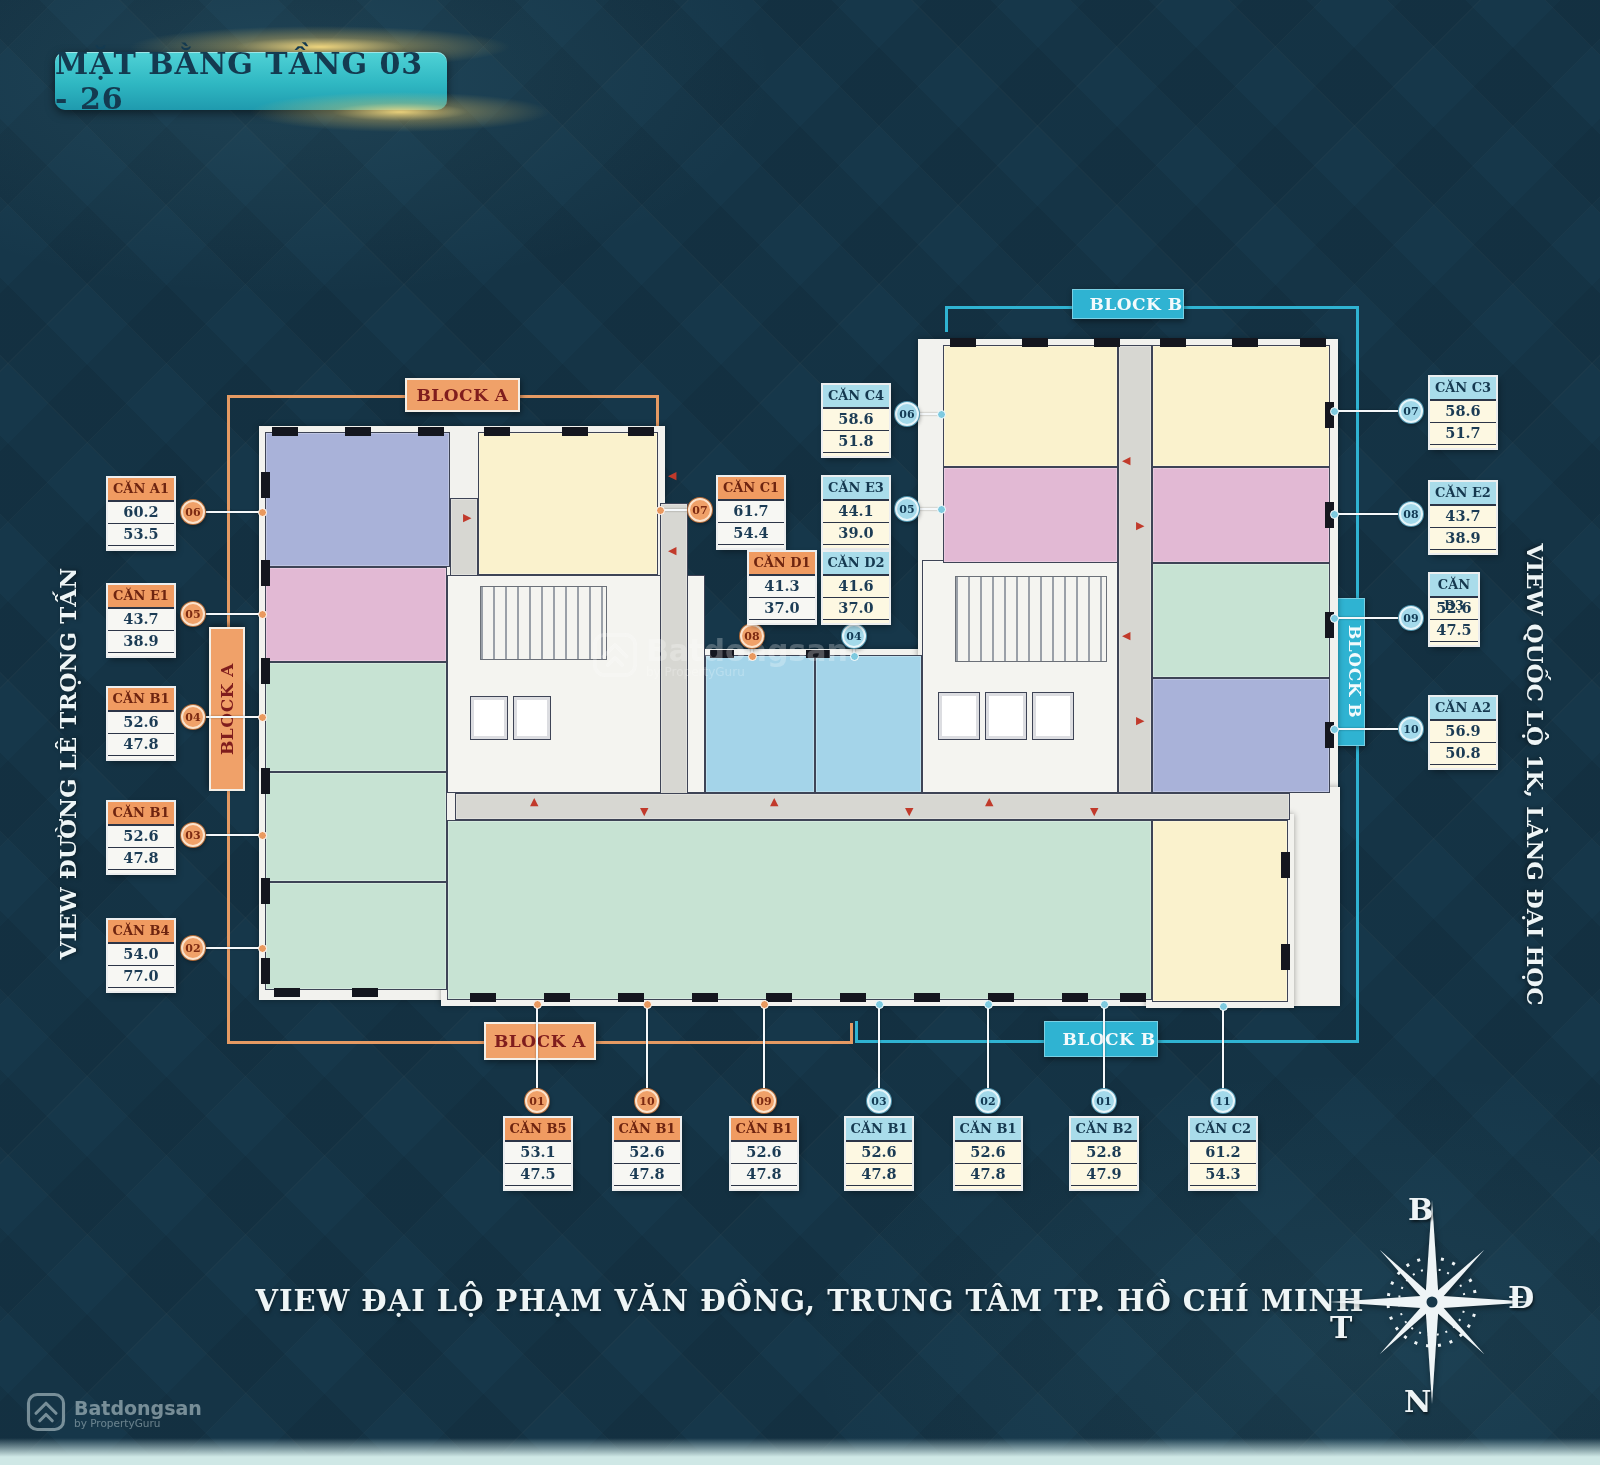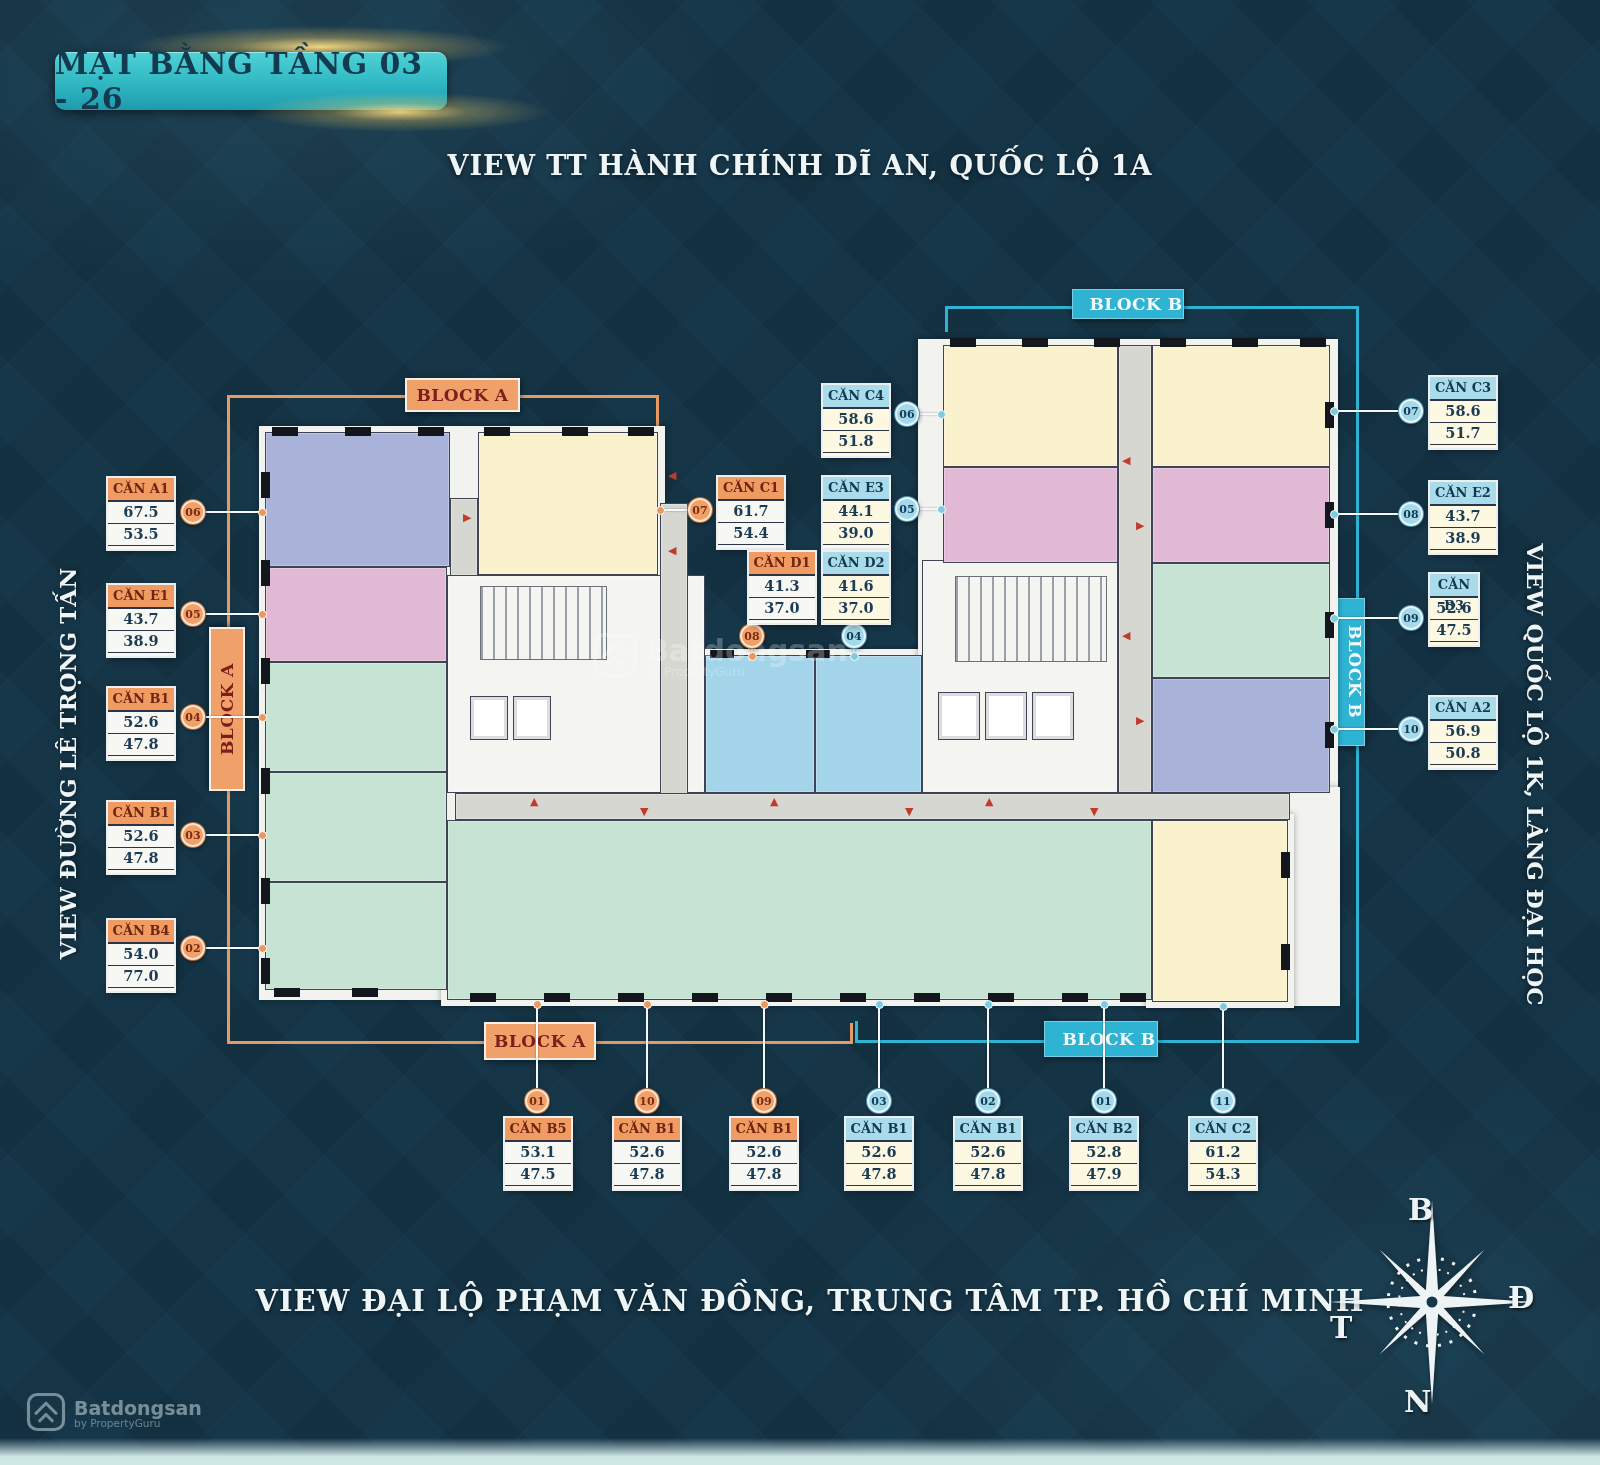--- a/index.html
+++ b/index.html
@@ -97,21 +97,20 @@
 </style>
 </head>
 <body>
 
 <div id="canvas">
 
   <div class="flare flare-1"></div>
   <div class="title-badge">MẶT BẰNG TẦNG 03 - 26</div>
   <div class="flare flare-2"></div>
 
-  <div class="view-text view-top">VIEW  TT HÀNH CHÍNH DĨ AN, QUỐC LỘ 1A</div>
   <div class="view-text view-left">VIEW ĐƯỜNG LÊ TRỌNG TẤN</div>
   <div class="view-text view-right">VIEW QUỐC LỘ 1K, LÀNG ĐẠI HỌC</div>
   <div class="view-text view-bottom">VIEW ĐẠI LỘ PHẠM VĂN ĐỒNG, TRUNG TÂM TP. HỒ CHÍ MINH</div>
 
   <div class="bracket br-a-top"></div>
   <div class="bracket br-a-left"></div>
   <div class="bracket br-a-bottom"></div>
   <div class="bracket br-b-top"></div>
   <div class="bracket br-b-right"></div>
   <div class="bracket br-b-bottom"></div>
@@ -225,21 +224,21 @@
     </span>
   </div>
 
   <div id="annotations">
       <div class="connector" style="left: 204px; top: 511px; width: 61px; height: 2px; position: absolute; z-index: 5;"></div>
       <div class="dot dot--A" style="left: 257.5px; top: 507.5px; width: 9px; height: 9px; position: absolute; z-index: 6;"></div>
       <div class="circle circle--A" style="left: 181px; top: 500px; width: 24px; height: 24px; position: absolute; z-index: 7;">06</div>
       <div class="card card--A" style="left: 108px; top: 478px; width: 66px; height: auto; position: absolute; z-index: 7;">
         <div class="card-header">CĂN A1</div>
         <div class="card-body">
-          <div class="card-row">67.5</div>
+          <div class="card-row">60.2</div>
           <div class="card-row">53.5</div>
         </div>
       </div>
       <div class="connector" style="left: 204px; top: 613px; width: 61px; height: 2px; position: absolute; z-index: 5;"></div>
       <div class="dot dot--A" style="left: 257.5px; top: 609.5px; width: 9px; height: 9px; position: absolute; z-index: 6;"></div>
       <div class="circle circle--A" style="left: 181px; top: 602px; width: 24px; height: 24px; position: absolute; z-index: 7;">05</div>
       <div class="card card--A" style="left: 108px; top: 585px; width: 66px; height: auto; position: absolute; z-index: 7;">
         <div class="card-header">CĂN E1</div>
         <div class="card-body">
           <div class="card-row">43.7</div>

